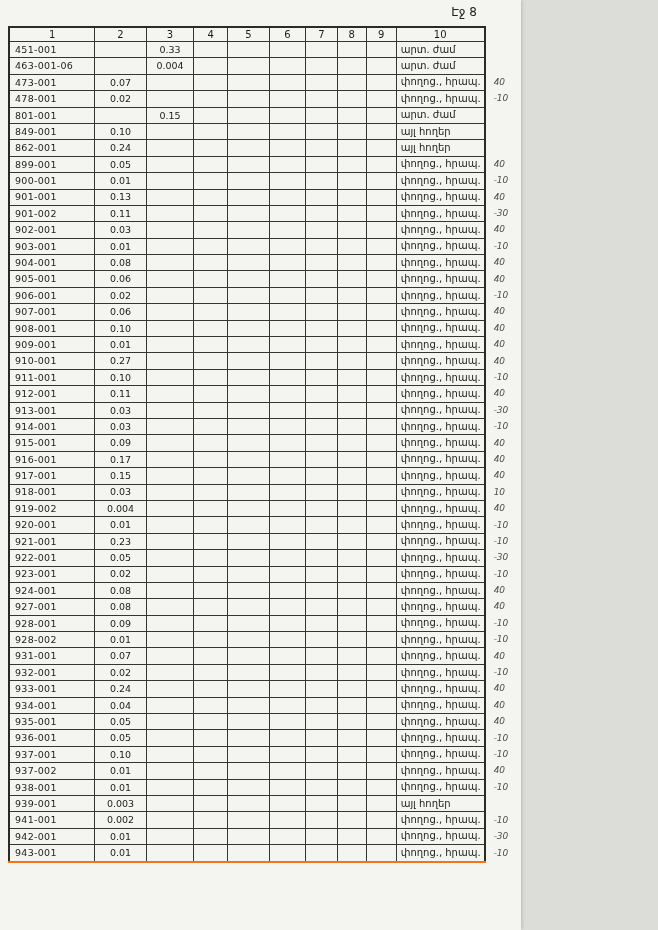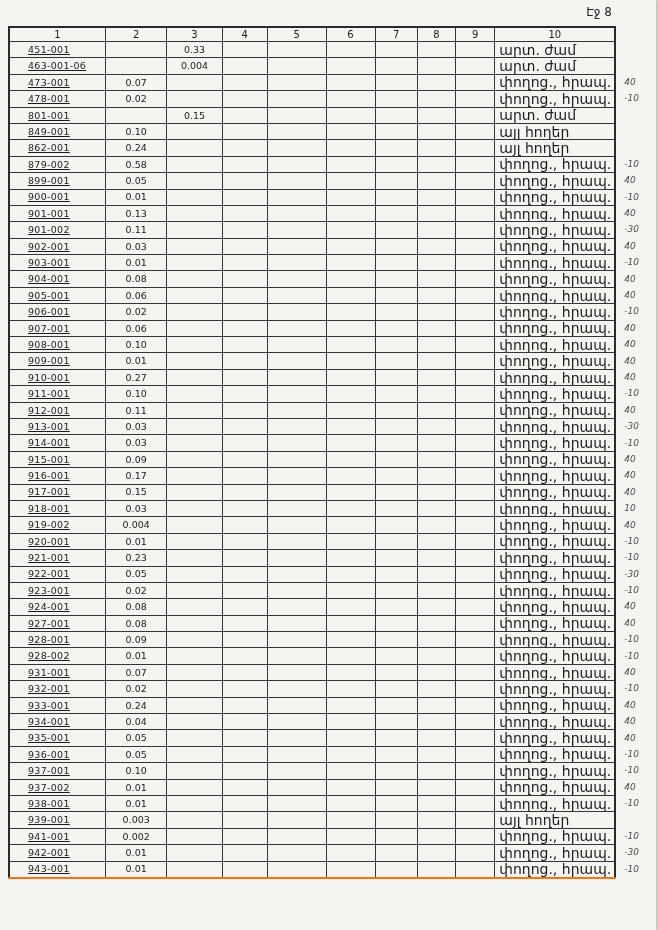--- a/index.html
+++ b/index.html
@@ -2,21 +2,21 @@
 <html><head>
 <meta charset="utf-8">
 <style>
   html,body { margin:0; padding:0; }
   body {
     background:#dcdcd8;
     font-family:"DejaVu Sans","Liberation Sans",sans-serif;
   }
   .page {
     position:relative;
-    width:656px;
+    width:521px;
     height:930px;
     background:#f4f4f0;
     overflow:hidden;
     box-shadow:0 0 4px rgba(0,0,0,.25);
   }
   .page-label {
     position:absolute;
     top:5px;
     right:44px;
     font-size:12px;
@@ -45,23 +45,23 @@
     height:15.4px;
     padding:0 3px;
     font-size:9.5px;
     font-weight:normal;
     color:#1c1c1c;
     line-height:1;
     white-space:nowrap;
     overflow:hidden;
   }
   thead th { text-align:center; font-size:10px; height:13px; }
-  td.c1  { text-align:left;  padding-left:18px; letter-spacing:.3px;text-decoration:underline; }
+  td.c1  { text-align:left;  padding-left:5px; letter-spacing:.3px; }
   td.c2, td.c3 { text-align:center; }
-  td.c10 { text-align:left; font-size:14px; padding-left:4px; }
+  td.c10 { text-align:left; font-size:10px; padding-left:4px; }
   
   tr > .c1        { border-left:2px solid #2a2a2a; }
   tr > .c10       { border-right:2px solid #2a2a2a; }
   thead tr > th:not(.note) { border-top:2px solid #2a2a2a; }
   tbody tr:last-child > td:not(.note) { border-bottom:2px solid #f97316; }
   
   .note {
     border:none !important;
     background:transparent;
     font-size:9px;
@@ -192,33 +192,20 @@
           <td class="c4"></td>
           <td class="c5"></td>
           <td class="c6"></td>
           <td class="c7"></td>
           <td class="c8"></td>
           <td class="c9"></td>
           <td class="c10">այլ հողեր</td>
           <td class="note"></td>
         </tr>
         <tr>
-          <td class="c1">879-002</td>
-          <td class="c2">0.58</td>
-          <td class="c3"></td>
-          <td class="c4"></td>
-          <td class="c5"></td>
-          <td class="c6"></td>
-          <td class="c7"></td>
-          <td class="c8"></td>
-          <td class="c9"></td>
-          <td class="c10">փողոց., հրապ.</td>
-          <td class="note">-10</td>
-        </tr>
-        <tr>
           <td class="c1">899-001</td>
           <td class="c2">0.05</td>
           <td class="c3"></td>
           <td class="c4"></td>
           <td class="c5"></td>
           <td class="c6"></td>
           <td class="c7"></td>
           <td class="c8"></td>
           <td class="c9"></td>
           <td class="c10">փողոց., հրապ.</td>

